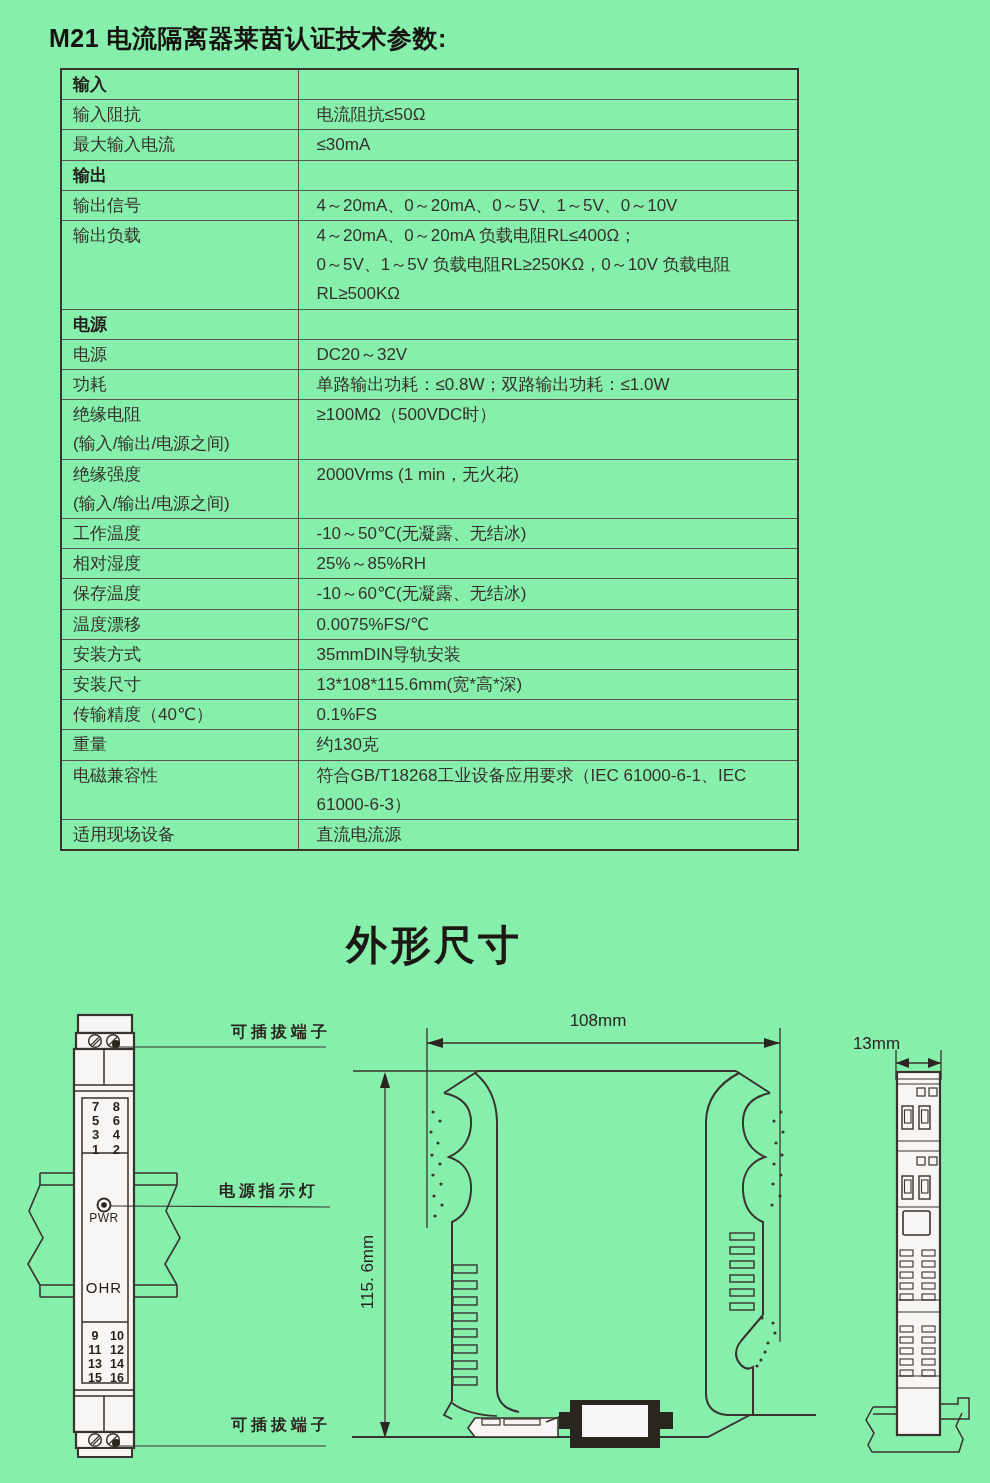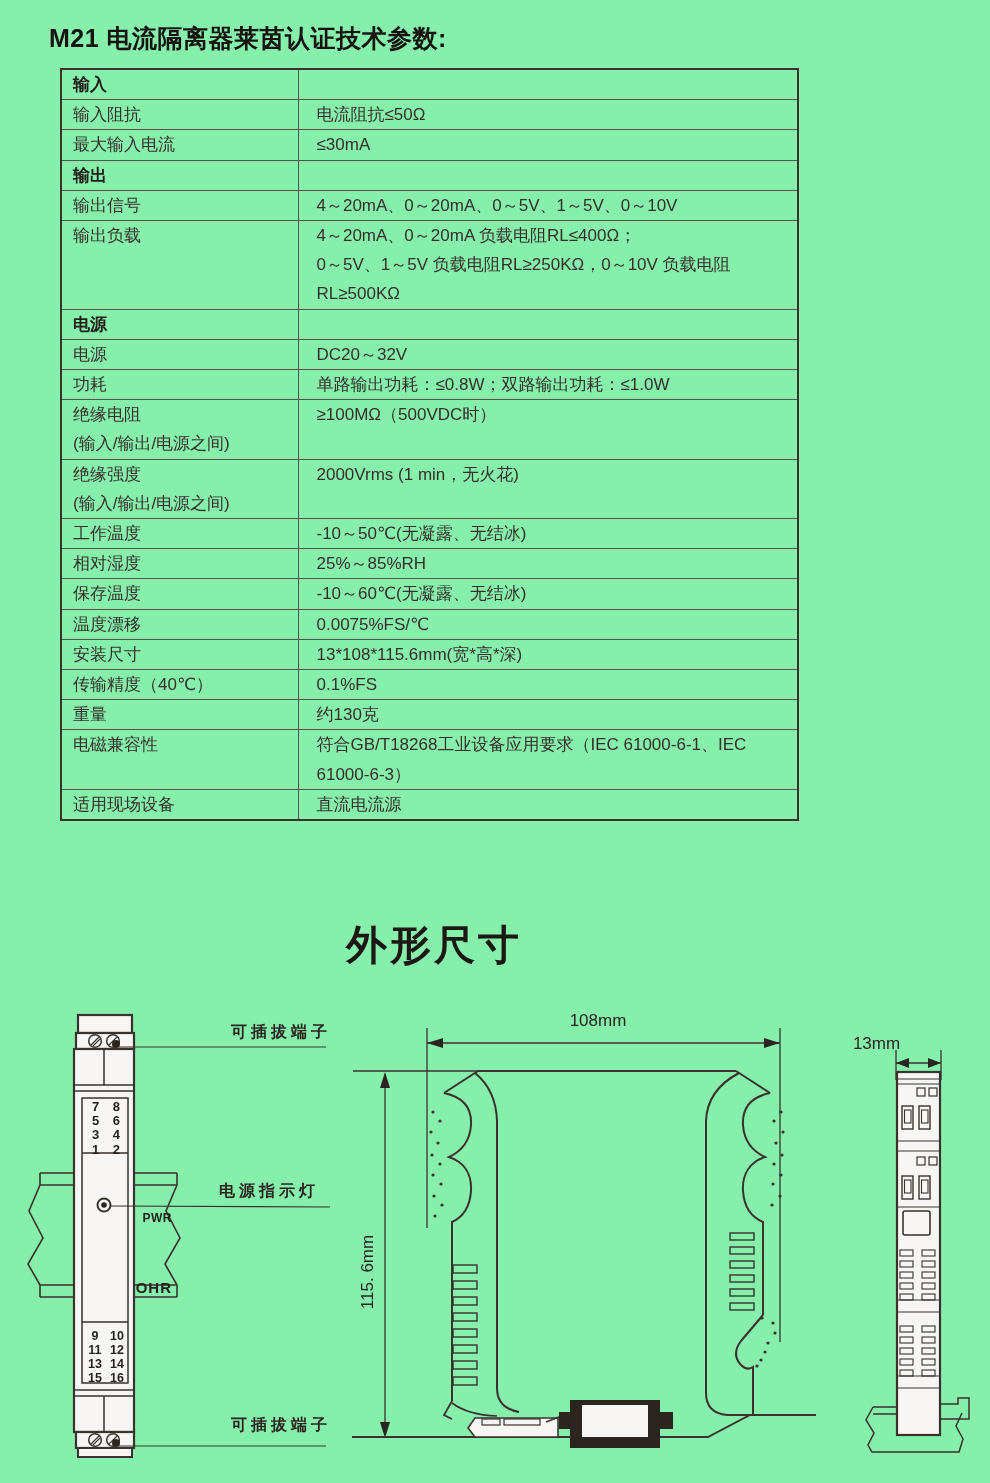--- a/index.html
+++ b/index.html
@@ -49,22 +49,22 @@
     position:absolute;
     font-size:16px; font-weight:600; color:#2b2520;
     letter-spacing:4px; white-space:nowrap;
   }
   .dim-label {
     position:absolute;
     font-size:17px; font-weight:500; color:#2b2520;
     text-align:center; white-space:nowrap;
   }
   .small-mark {
-    position:absolute; text-align:right;
-    font-weight:700; color:#241f1a; white-space:pre-line;margin-left:48px;
+    position:absolute; text-align:center;
+    font-weight:400; color:#241f1a; white-space:pre-line;
   }
   .tgrid {
     position:absolute; display:flex; justify-content:space-between;
     font-weight:700; color:#241f1a;
     text-align:center; white-space:pre-line;
   }
   .tgrid div { white-space:pre-line; }
 </style>
 </head>
 <body>
@@ -134,20 +134,24 @@
           <td>相对湿度</td>
           <td class="val">25%～85%RH</td>
         </tr>
       <tr>
           <td>保存温度</td>
           <td class="val">-10～60℃(无凝露、无结冰)</td>
         </tr>
       <tr>
           <td>温度漂移</td>
           <td class="val">0.0075%FS/℃</td>
+        </tr>
+      <tr>
+          <td>安装方式</td>
+          <td class="val">35mmDIN导轨安装</td>
         </tr>
       <tr>
           <td>安装尺寸</td>
           <td class="val">13*108*115.6mm(宽*高*深)</td>
         </tr>
       <tr>
           <td>传输精度（40℃）</td>
           <td class="val">0.1%FS</td>
         </tr>
       <tr>

